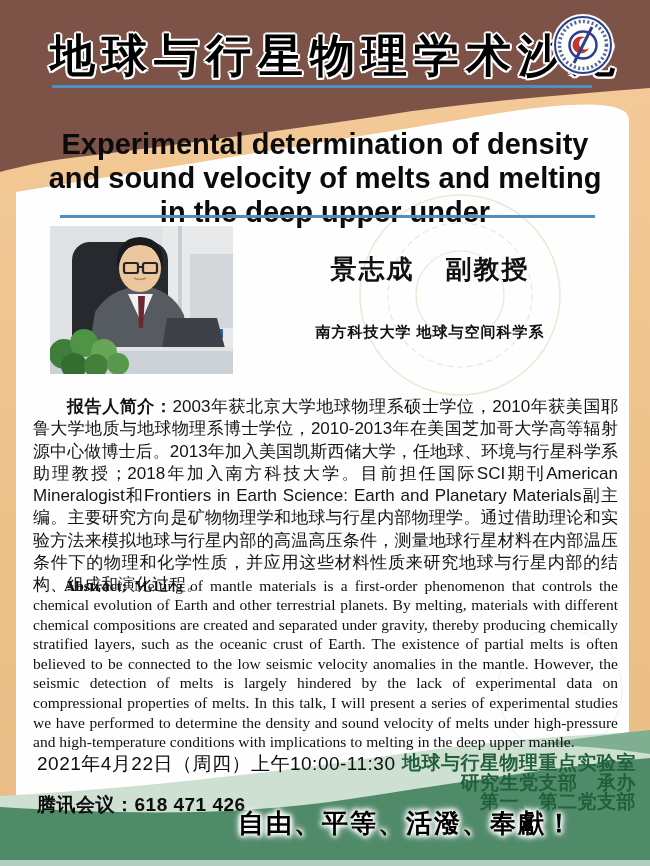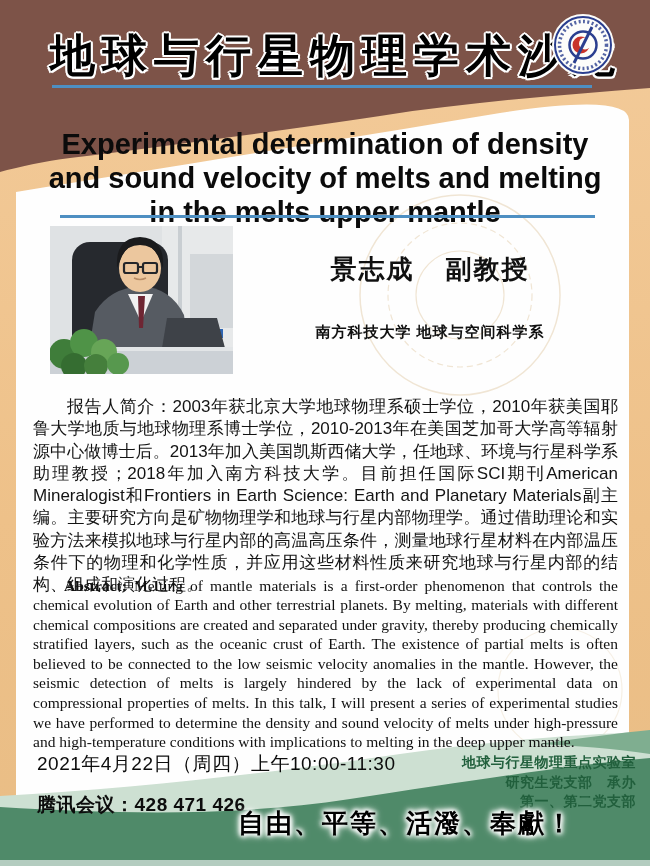--- a/index.html
+++ b/index.html
@@ -28,34 +28,34 @@
 
   .speaker-block{position:absolute;left:240px;top:252px;width:380px;z-index:3;
     text-align:center;color:#101010;}
   .speaker-name{font-size:26px;font-weight:bold;letter-spacing:2px;}
   .speaker-name .deg{margin-left:22px;}
   .speaker-affil{margin-top:36px;font-size:15px;font-weight:bold;letter-spacing:1px;}
 
   .bio{position:absolute;left:33px;top:379px;width:585px;z-index:3;
     font-size:17px;line-height:22.3px;color:#131313;
     text-align:justify;text-align-last:left;text-indent:2em;}
-  .bio .lbl{font-weight:normal;}
+  .bio .lbl{font-weight:bold;}
 
   .abstract{position:absolute;left:33px;top:560px;width:585px;z-index:3;
     font-family:"Liberation Serif","DejaVu Serif",serif;
     font-size:15.5px;line-height:19.6px;color:#101010;
     text-align:justify;text-align-last:left;text-indent:2em;}
   .abstract .lbl{font-weight:bold;}
 
   .schedule{position:absolute;left:37px;top:751px;z-index:4;color:#0c0c0c;}
   .sched-date{font-size:19px;font-weight:normal;letter-spacing:0.5px;}
   .sched-meet{margin-top:15px;font-size:19px;font-weight:bold;letter-spacing:0.5px;}
 
   .organizers{position:absolute;right:14px;top:753px;z-index:4;text-align:right;
-    color:#215f3c;font-size:14px;font-weight:bold;line-height:19.5px;letter-spacing:0.5px;}
+    color:#215f3c;font-size:19px;font-weight:bold;line-height:19.5px;letter-spacing:0.5px;}
 
   .motto{position:absolute;left:238px;top:806px;width:405px;z-index:4;
     font-family:"Liberation Serif","DejaVu Serif",serif;
     font-size:26px;font-weight:bold;letter-spacing:2px;color:#000;white-space:nowrap;
     text-shadow:0 0 4px #fff,0 0 7px #fff,0 0 10px #fff,1px 1px 5px #fff,-1px -1px 5px #fff;}
 </style>
 </head>
 <body>
 
 <div class="poster">
@@ -92,21 +92,21 @@
       <circle cx="32" cy="32" r="13.5" fill="none" stroke="#2b3f8f" stroke-width="2.5"></circle>
       <circle cx="30" cy="32" r="8.5" fill="#c8332b"></circle>
       <circle cx="34" cy="30.5" r="6" fill="#fdfdfa"></circle>
       <line x1="41" y1="14" x2="23" y2="50" stroke="#2b3f8f" stroke-width="3"></line>
     </svg>
   </div>
 
   <div class="main-title">
     <span class="title-line">Experimental determination of density</span>
     <span class="title-line">and sound velocity of melts and melting</span>
-    <span class="title-line">in the melts upper mantle</span>
+    <span class="title-line">in the deep upper under</span>
   </div>
   <div class="title-divider"></div>
 
   <div class="photo">
     <svg width="183" height="148" viewBox="0 0 183 148">
       <rect width="183" height="148" fill="#dfe2e4"></rect>
       <rect x="112" width="71" height="148" fill="#e7e9ea"></rect>
       <rect x="128" y="0" width="4" height="110" fill="#c9ced2"></rect>
       <rect x="140" y="28" width="43" height="74" fill="#d3d7da"></rect>
       <rect x="22" y="16" width="96" height="122" rx="18" fill="#26292e"></rect>
@@ -143,21 +143,21 @@
     <div class="speaker-affil">南方科技大学 地球与空间科学系</div>
   </div>
 
   <p class="bio"><span class="lbl">报告人简介：</span><span>2003年获北京大学地球物理系硕士学位，2010年获美国耶鲁大学地质与地球物理系博士学位，2010-2013年在美国芝加哥大学高等辐射源中心做博士后。2013年加入美国凯斯西储大学，任地球、环境与行星科学系助理教授；2018年加入南方科技大学。目前担任国际SCI期刊American Mineralogist和Frontiers in Earth Science: Earth and Planetary Materials副主编。主要研究方向是矿物物理学和地球与行星内部物理学。通过借助理论和实验方法来模拟地球与行星内部的高温高压条件，测量地球行星材料在内部温压条件下的物理和化学性质，并应用这些材料性质来研究地球与行星内部的结构、组成和演化过程。</span></p>
 
   <p class="abstract"><span class="lbl">Abstract:</span><span> </span><span>Melting of mantle materials is a first-order phenomenon that controls the chemical evolution of Earth and other terrestrial planets. By melting, materials with different chemical compositions are created and separated under gravity, thereby producing chemically stratified layers, such as the oceanic crust of Earth. The existence of partial melts is often believed to be connected to the low seismic velocity anomalies in the mantle. However, the seismic detection of melts is largely hindered by the lack of experimental data on compressional properties of melts. In this talk, I will present a series of experimental studies we have performed to determine the density and sound velocity of melts under high-pressure and high-temperature conditions with implications to melting in the deep upper mantle.</span></p>
 
   <div class="schedule">
     <div class="sched-date">2021年4月22日（周四）上午10:00-11:30</div>
     <div class="sched-meet">
-      <span>腾讯会议：</span><span>428 471 426</span>
+      <span>腾讯会议：</span><span>618 471 426</span>
     </div>
   </div>
 
   <div class="organizers">
     <div>地球与行星物理重点实验室</div>
     <div>研究生党支部　承办</div>
     <div>第一、第二党支部</div>
   </div>
 
   <div class="motto">自由、平等、活潑、奉獻！</div>

